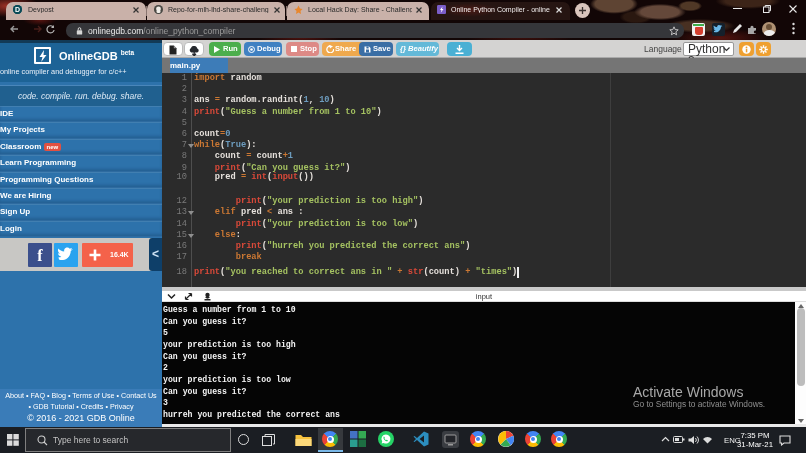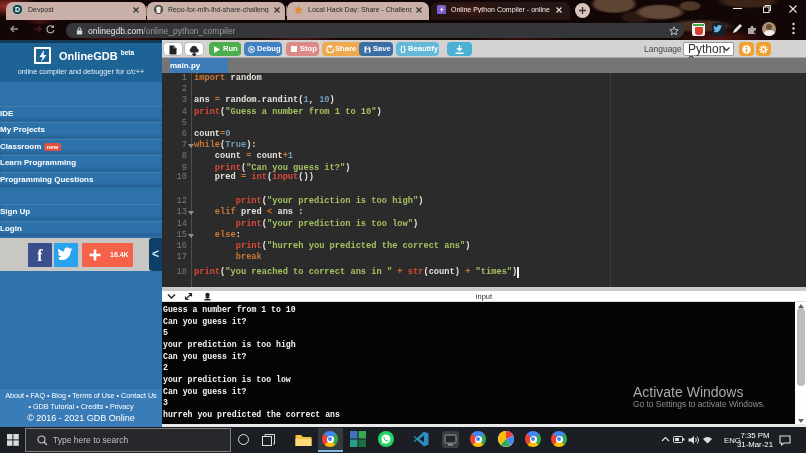--- a/index.html
+++ b/index.html
@@ -35,21 +35,21 @@
 .tabsep { top:6px; width:1px; height:10px; background:#8a7570; }
 
 #urlpill { left:66px; top:23px; width:618px; height:15px; border-radius:7px; background:#35363a; }
 
 
 #sidebar { left:0; top:40px; width:162px; height:387px; background:#2d72ab; }
 #sbhead { left:0; top:0; width:162px; height:42px; background:#1d6396; border-top:3px solid #123a56;}
 #sblogo { left:34px; top:4px; width:17px; height:17px; border:2px solid #fff; border-radius:1px; }
 #sbname { left:59px; top:6px; font-size:11px; font-weight:bold; color:#fff; }
 #sbbeta { font-size:6.5px; font-weight:bold; color:#fff; vertical-align:super; }
-#sbsub { left:0; top:24px; width:162px; text-align:center; font-size:7.3px; color:#e8f0f8; }
+#sbsub { left:0; top:24px; width:162px; font-size:7.3px; color:#e8f0f8; }
 #sbtag { left:0; top:45px; width:162px; height:21px; background:#20608f; border-top:1px solid #4a86ba; color:#dce9f5; font-style:italic; font-size:8.5px; text-align:center; line-height:21px; }
 .mitem { left:0; width:162px; height:16.4px; border-bottom:1px solid #2e6ba0; box-shadow:inset 0 1px 0 rgba(255,255,255,0.10), inset 0 -2px 3px rgba(15,50,85,.28); color:#fff; font-size:8px; font-weight:bold; text-align:left; line-height:16.4px; }
 #newbadge { background:#e25041; color:#fff; font-size:6px; padding:1px 3px; border-radius:2px; font-weight:bold; }
 #social { left:0; top:198px; width:162px; height:33px; background:#c8c7c4; }
 .sbtn { top:5px; width:24px; height:24px; border-radius:1px; }
 #collapse { left:149px; top:0; width:13px; height:33px; background:#0e3f69; color:#cfe3f5; font-size:12px; font-weight:bold; text-align:center; line-height:32px; border-radius:3px 0 0 3px;}
 #sbfooter { left:0; top:349px; width:162px; height:38px; background:#3a7cb8; color:#fff; text-align:center; padding-top:2px; }
 .flinks { font-size:7.2px; line-height:10.5px; color:#fff; }
 #fcopy { font-size:9px; margin-top:1px; }
 
@@ -238,25 +238,27 @@
   <div id="sidebar" class="abs">
     <div id="sbhead" class="abs">
       <div id="sblogo" class="abs">
           <svg width="14" height="14">
             <path d="M8 1 L3.5 8 L6.5 8 L5.2 13 L10.5 6 L7.5 6 Z" fill="#fff"></path>
           </svg>
         </div>
       <div id="sbname" class="abs">OnlineGDB <span id="sbbeta">beta</span></div>
       <div id="sbsub" class="abs">online compiler and debugger for c/c++</div>
     </div>
+    <div id="sbtag" class="abs">code. compile. run. debug. share.</div>
     <div class="abs mitem" style="top:66px;">IDE</div>
     <div class="abs mitem" style="top:82.4px;">My Projects</div>
     <div class="abs mitem" style="top:98.8px;">Classroom <span id="newbadge">new</span></div>
     <div class="abs mitem" style="top:115.2px;">Learn Programming</div>
     <div class="abs mitem" style="top:131.6px;">Programming Questions</div>
+    <div class="abs mitem" style="top:148px;">We are Hiring</div>
     <div class="abs mitem" style="top:180.8px;">Login</div>
     <div class="abs mitem" style="top:164.4px;">Sign Up</div>
     <div id="social" class="abs">
       <div class="abs sbtn" style="left:28px; background:#3b4f8c; color:#fff; font-size:16px; font-weight:bold; text-align:center; line-height:26px; font-family:'Liberation Serif',serif;">f</div>
       <div class="abs sbtn" style="left:54px; background:#2aa3ef;">
           <svg width="24" height="24">
             <path d="M5 16.5 C7 17.5 10.5 17.3 13 15.5 C15.5 13.7 16.8 10.5 16.7 8 L19 6.3 L16.6 6.7 L18.2 4.7 L15.8 5.7 C14.2 3.7 11.3 4.2 10.4 6.3 C10 7.2 10.1 8 10.2 8.5 C7.8 8.3 5.8 7.2 4.4 5.5 C3.4 7.7 4.4 9.7 6 10.7 C5.2 10.7 4.5 10.5 4 10.2 C4.1 12 5.7 13.3 7.3 13.7 C6.5 14.2 5.4 14.4 4.5 14.2 Z" fill="#fff"></path>
           </svg>
         </div>
       <div class="abs sbtn" style="left:82px; width:51px; background:#f4624a; color:#fff;">
@@ -316,21 +318,21 @@
         </div>
       <div class="abs tbtn" style="left:197px; width:34px; background:#3a6ea5;">
           <svg class="abs" style="left:5px; top:3.5px;" width="7" height="7">
             <path d="M0.5 0.5 H5 L6.5 2 V6.5 H0.5 Z" fill="#fff"></path>
             <rect x="2" y="3.5" width="3" height="3" fill="#3a6ea5"></rect>
             <rect x="2.4" y="0.5" width="2.2" height="2" fill="#3a6ea5"></rect>
           </svg>
           <span class="abs" style="left:14px;">Save</span>
         </div>
       <div class="abs tbtn" style="left:234px; width:43px; background:#64b9d8;">
-          <span class="abs" style="left:4px;">{} Beautify</span>
+          <span class="abs" style="left:4px;font-style:italic;">{} Beautify</span>
         </div>
       <div class="abs tbtn" style="left:285px; width:25px; background:#4ab0d4;">
           <svg style="margin:3px auto;" width="9" height="9">
             <path d="M4.5 0 L4.5 5 M2 3 L4.5 5.5 L7 3" stroke="#fff" stroke-width="1.4" fill="none"></path>
             <rect x="0.5" y="7.5" width="8" height="1.5" fill="#fff"></rect>
           </svg>
         </div>
       <div id="langlbl" class="abs">Language</div>
       <div id="langsel" class="abs">Python 3<svg class="abs" style="right:3px; top:4px;" width="7" height="5">
             <path d="M0.5 0.5 L3.5 3.5 L6.5 0.5" fill="none" stroke="#333" stroke-width="1.2"></path>

